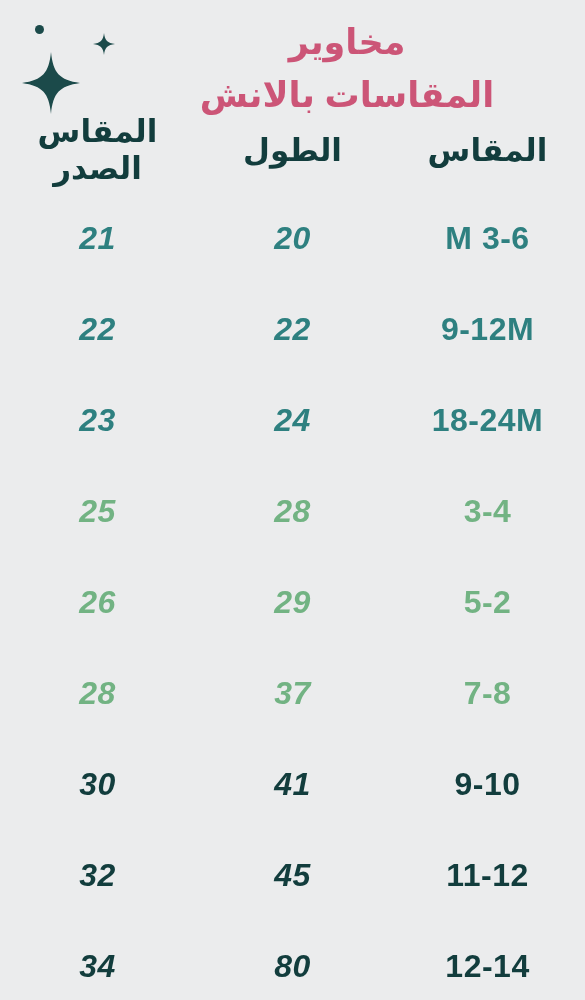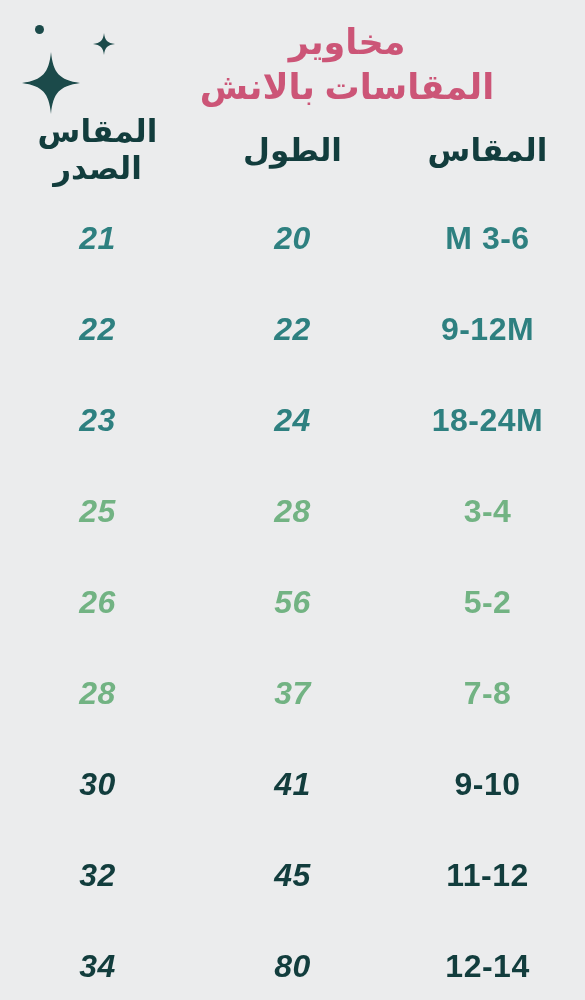--- a/index.html
+++ b/index.html
@@ -71,21 +71,21 @@
     font-weight: 700;
     line-height: 1.25;
     letter-spacing: 0.5px;
   }
   .title-line2 {
     color: #cc5577;
     font-size: 35px;
     font-weight: 700;
     line-height: 1.3;
     letter-spacing: 0.5px;
-    margin-top: 0;
+    margin-top: 8px;
     text-align: center;
   }
 
   
   .table-wrap {
     position: absolute;
     top: 113px;
     left: 0;
     right: 0;
     direction: rtl;
@@ -203,21 +203,21 @@
             <td class="cell-num">24</td>
             <td class="cell-num">23</td>
           </tr>
           <tr class="grp-green">
             <td class="cell-size">3-4</td>
             <td class="cell-num">28</td>
             <td class="cell-num">25</td>
           </tr>
           <tr class="grp-green">
             <td class="cell-size">5-2</td>
-            <td class="cell-num">56</td>
+            <td class="cell-num">29</td>
             <td class="cell-num">26</td>
           </tr>
           <tr class="grp-green">
             <td class="cell-size">7-8</td>
             <td class="cell-num">37</td>
             <td class="cell-num">28</td>
           </tr>
           <tr class="grp-dark">
             <td class="cell-size">9-10</td>
             <td class="cell-num">41</td>

